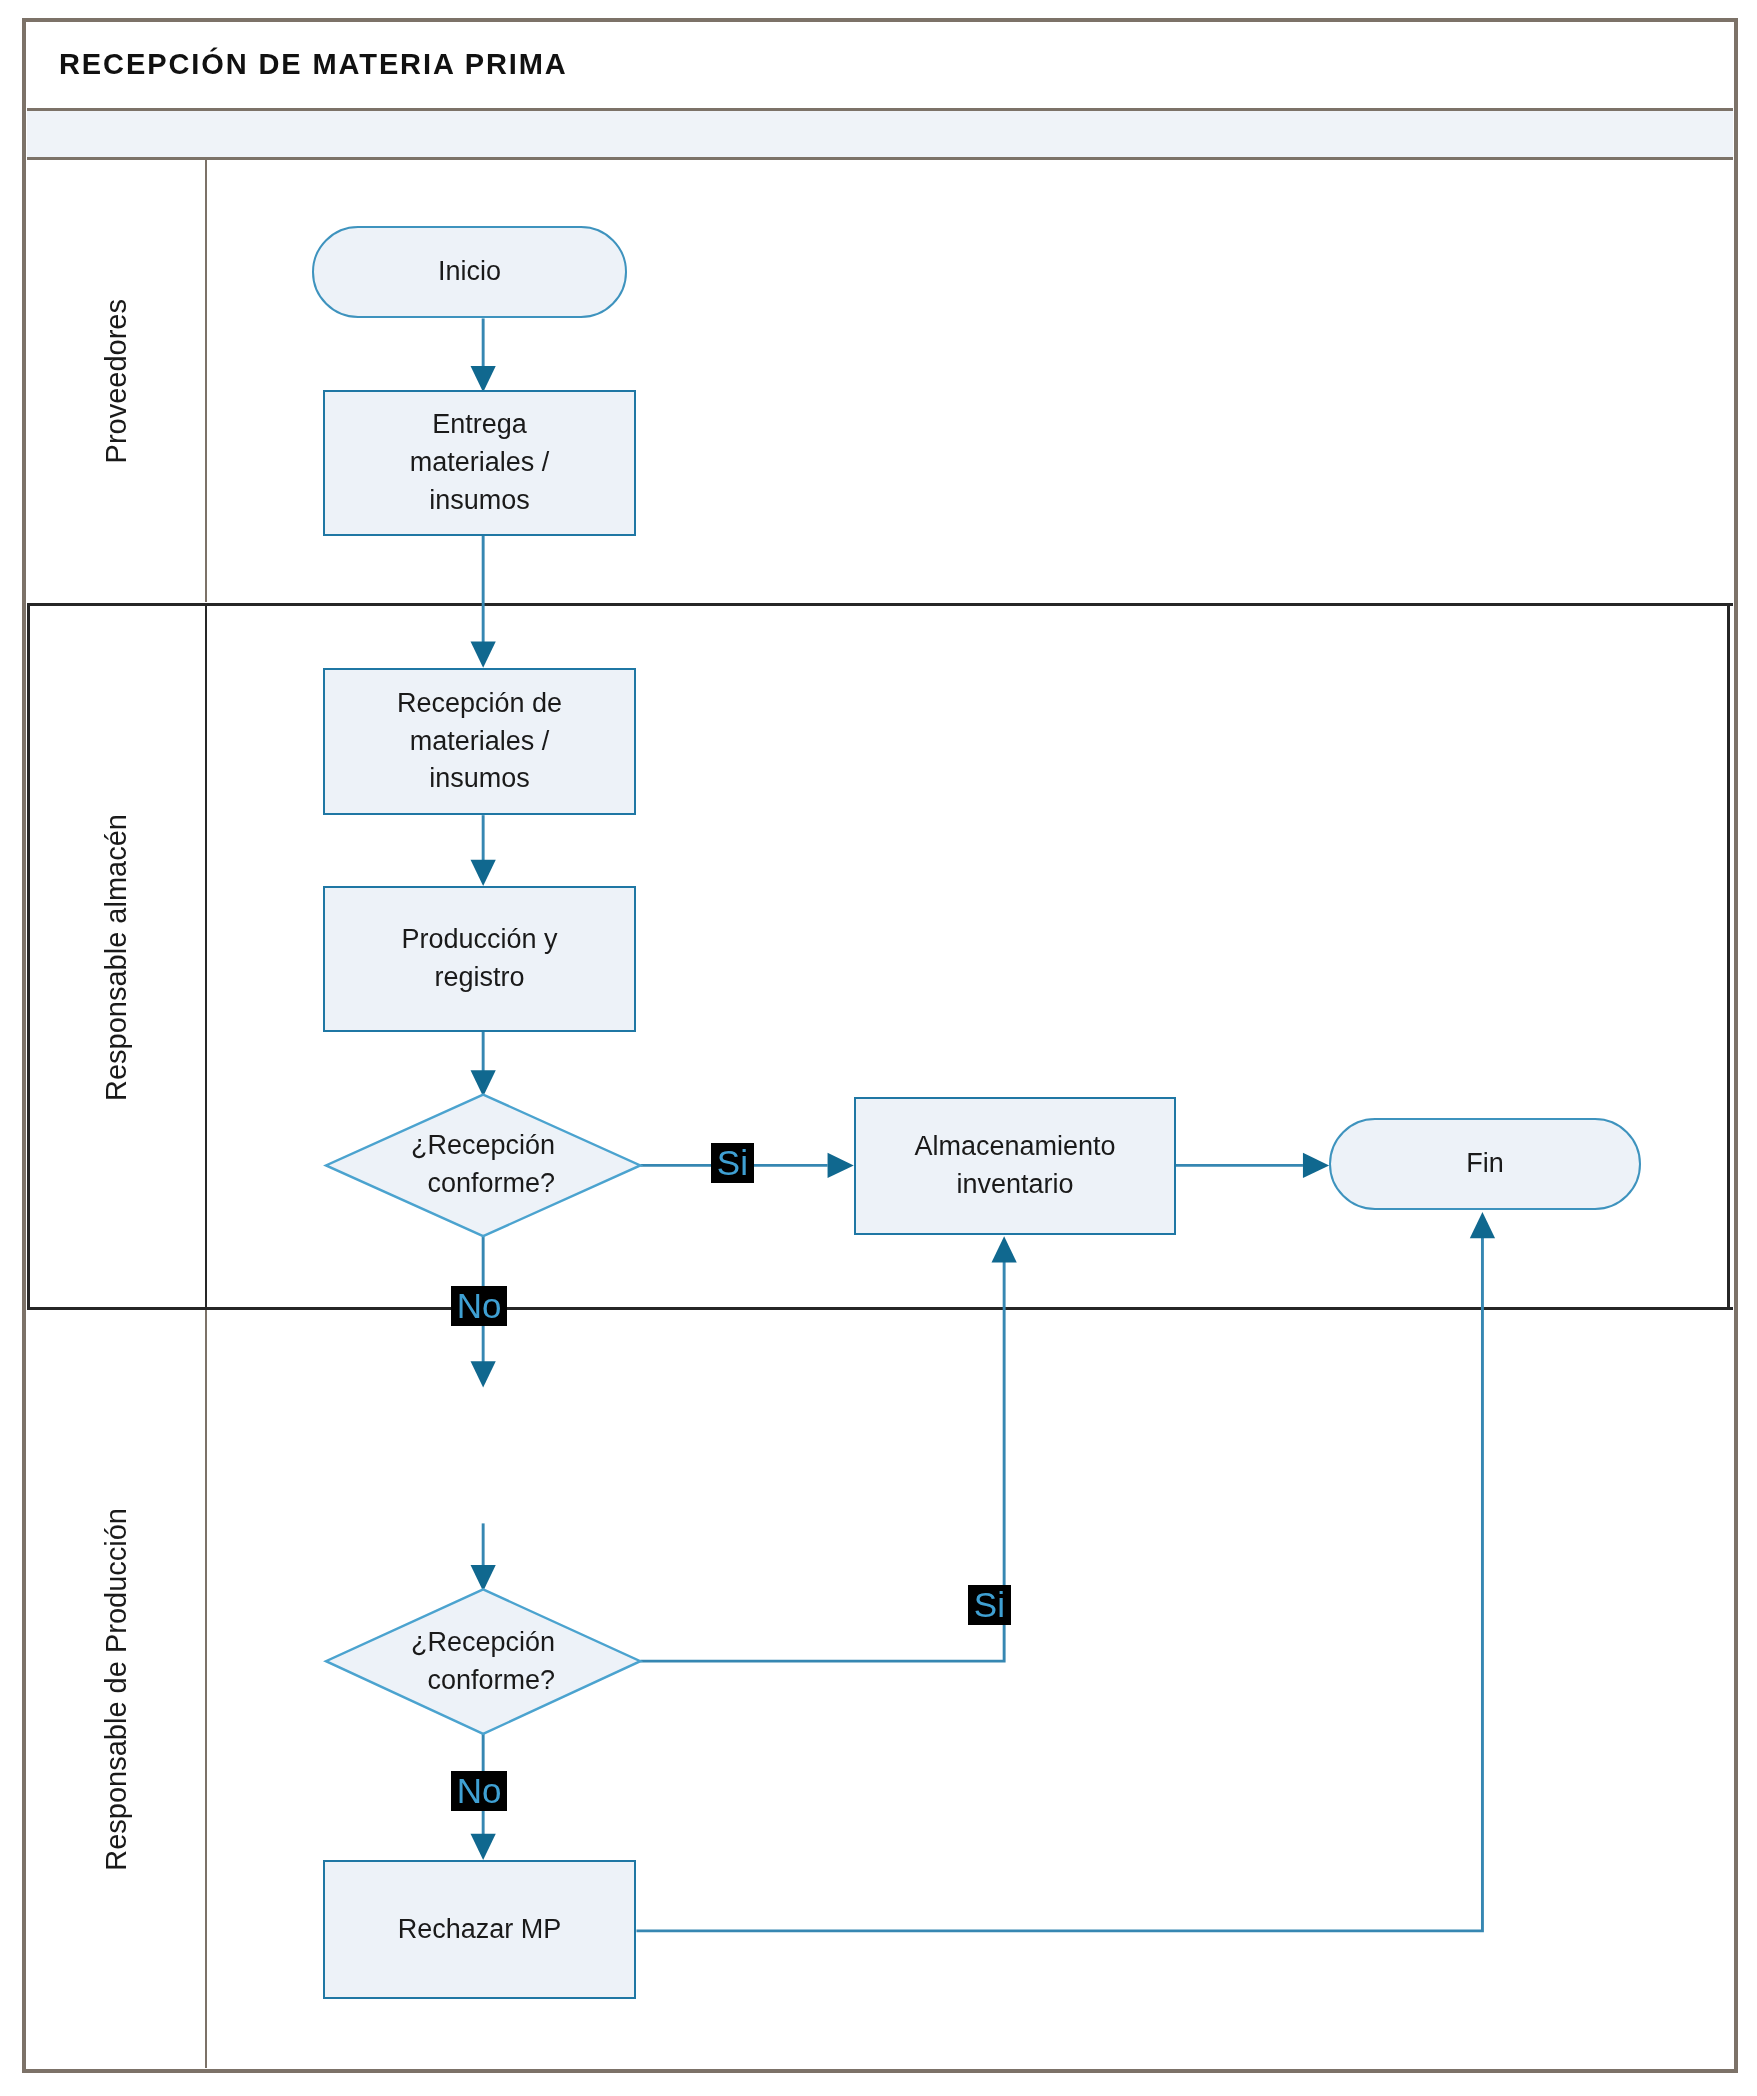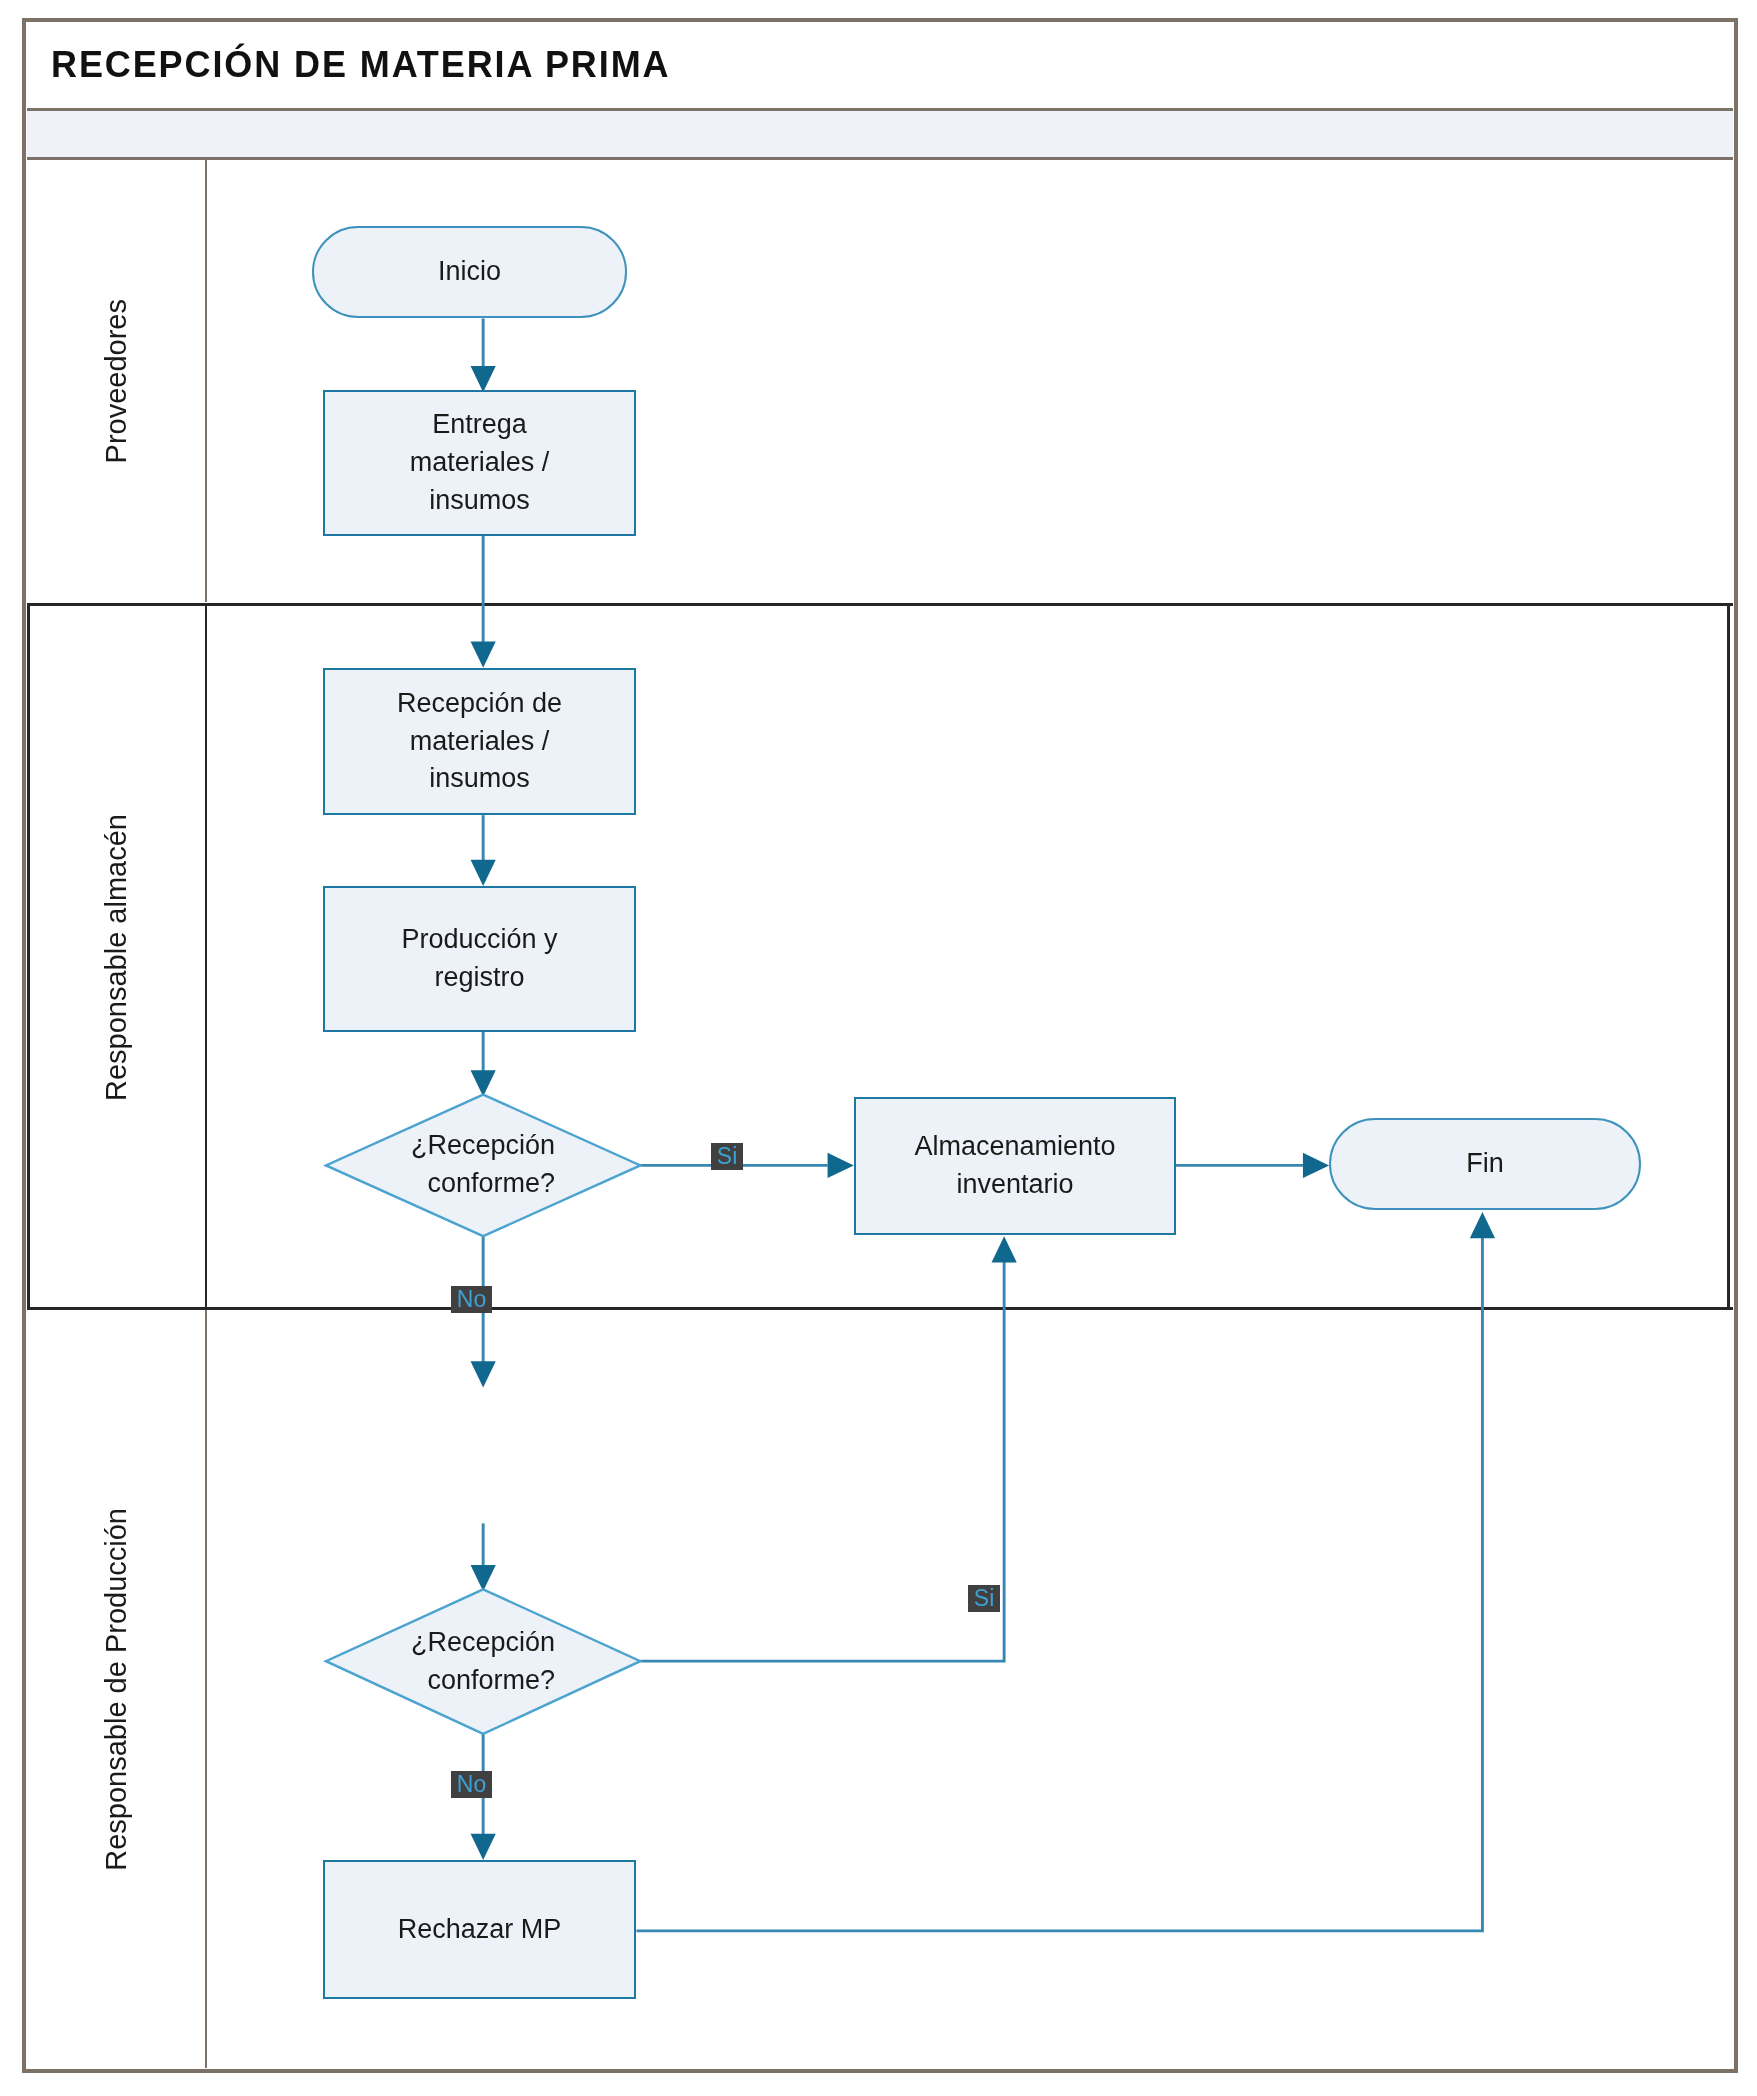--- a/index.html
+++ b/index.html
@@ -7,22 +7,22 @@
     --shape-fill:#EDF2F8; --diamond-border:#4BA3CF; --connector:#3687B2;
     --arrowhead:#10688F; --edge-label:#3FA0D3; --strip-fill:#EFF3F8;
     --text:#1A1A1A; --pill-border:#3E93BE;
   }
   html,body{margin:0;padding:0;background:#fff;}
   .page{position:relative;width:1757px;height:2096px;background:#fff;
         font-family:"Liberation Sans",sans-serif;overflow:hidden;}
   .frame{position:absolute;left:22px;top:17.5px;width:1716px;height:2055px;
          border:4.9px solid var(--frame);box-sizing:border-box;z-index:1;}
   .title-row{position:absolute;left:27px;top:22px;width:1706px;height:85px;
-         display:flex;align-items:center;padding-left:24px;box-sizing:border-box;
-         font-size:36px;font-weight:bold;letter-spacing:1.9px;color:#111;z-index:2;}
+         display:flex;align-items:center;padding-left:32px;box-sizing:border-box;
+         font-size:29px;font-weight:bold;letter-spacing:1.9px;color:#111;z-index:2;}
   .strip{position:absolute;left:27px;top:108px;width:1706px;height:52px;
          background:var(--strip-fill);border-top:3.9px solid var(--frame);
          border-bottom:3.9px solid var(--frame);box-sizing:border-box;z-index:2;}
   .lane-label{position:absolute;left:27px;width:180px;display:flex;align-items:center;
          justify-content:center;box-sizing:border-box;z-index:2;
          font-size:29px;color:var(--text);}
   .lane-label span{writing-mode:vertical-rl;transform:rotate(180deg);white-space:nowrap;}
   .lane1{top:160px;height:442px;border-right:2.9px solid var(--frame);}
   .lane2{top:606px;height:702px;border-right:2.9px solid var(--lane-divider);}
   .lane3{top:1310px;height:758px;border-right:2.9px solid var(--frame);}
@@ -47,22 +47,22 @@
   .n-inspreg{left:323px;top:886px;width:313px;height:146px;}
   .n-almacen{left:854px;top:1097px;width:322px;height:138px;}
   .n-fin{left:1329px;top:1118px;width:312px;height:92px;text-align:right;}
   .n-inspesp{left:323px;top:1388px;width:313px;height:136px;}
   .n-rechazar{left:323px;top:1860px;width:313px;height:139px;}
   .diamond-label{position:absolute;display:flex;align-items:center;justify-content:center;
         text-align:right;font-size:27px;line-height:1.4;color:var(--text);
         z-index:4;white-space:pre-line;}
   .d1-label{left:349px;top:1116px;width:268px;height:97px;}
   .d2-label{left:349px;top:1613px;width:268px;height:97px;}
-  .edge-label{position:absolute;color:var(--edge-label);font-size:23px;
-        background:#404040;padding:0 5.8px;z-index:5;}
+  .edge-label{position:absolute;color:var(--edge-label);font-size:35px;
+        background:#000000;padding:0 5.8px;z-index:5;}
   .el-si1{left:711px;top:1143px;} .el-no1{left:451px;top:1286px;}
   .el-si2{left:968px;top:1585px;} .el-no2{left:451px;top:1771px;}
 </style>
 </head>
 <body>
 
 <div class="page">
 
   <div class="frame"></div>
 

